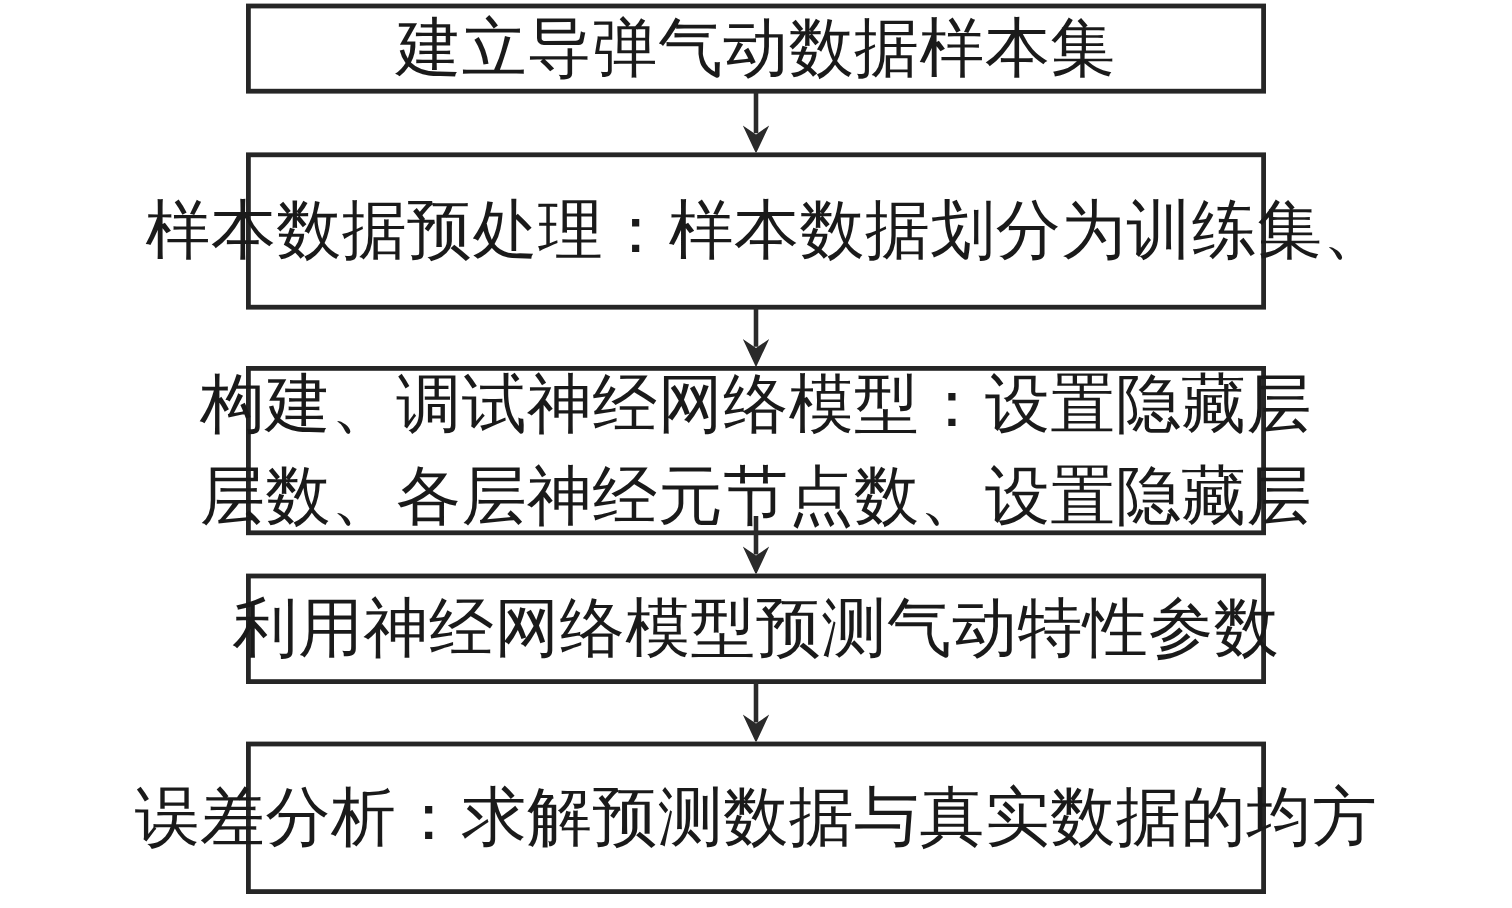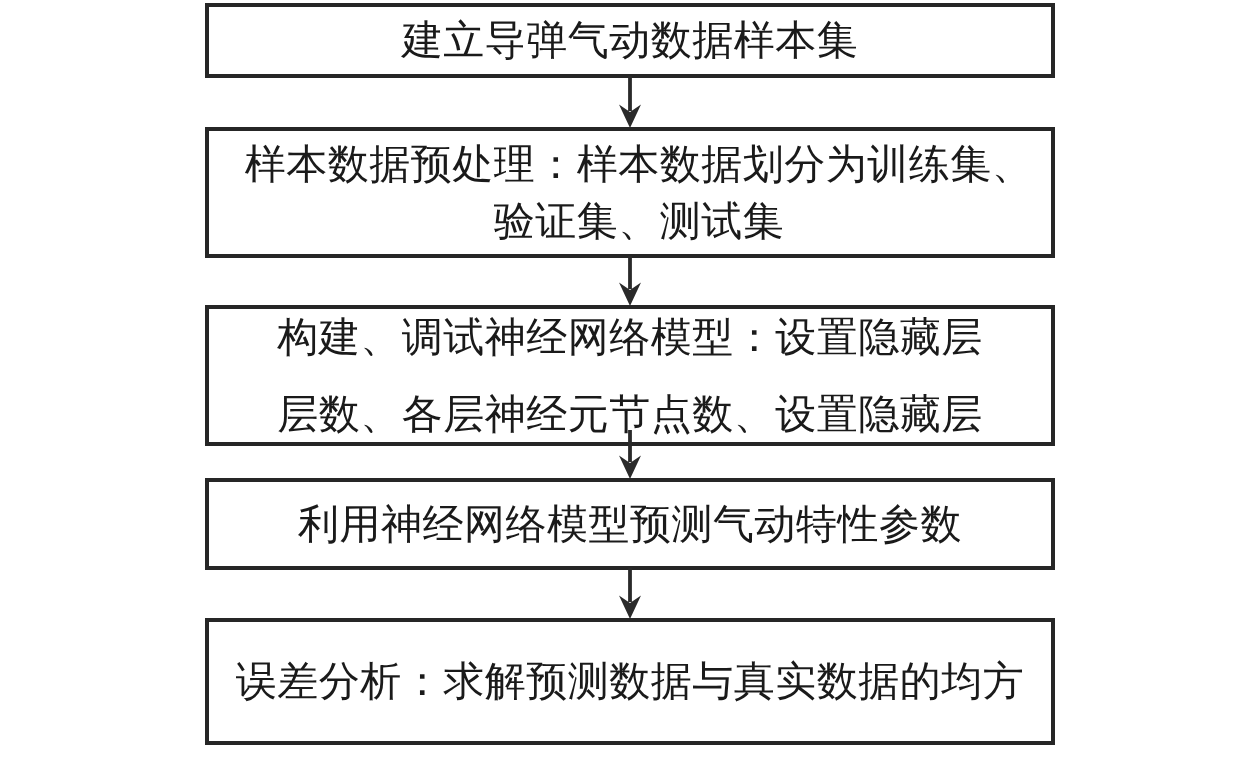--- a/index.html
+++ b/index.html
@@ -27,21 +27,21 @@
     box-sizing:border-box;
     border:4px solid var(--border-color);
     background:var(--bg-color);
     display:flex;
     flex-direction:column;
     align-items:center;
     justify-content:center;
     text-align:center;
   }
   .flow-box .line{
-    font-size:41px;
+    font-size:54px;
     line-height:57px;
     color:var(--text-color);
     white-space:nowrap;
     letter-spacing:0.5px;
   }
   .arrow{
     position:absolute;
     left:617px; 
     width:26px;
   }
@@ -62,21 +62,20 @@
     <div class="line">建立导弹气动数据样本集</div>
   </div>
 
   <svg class="arrow" style="top:76px;" width="26" height="53" viewBox="0 0 26 53" aria-hidden="true">
     <line x1="13" y1="0" x2="13" y2="35"></line>
     <polygon points="13,52 2,28.5 13,36 24,28.5"></polygon>
   </svg>
 
   <div class="flow-box" style="top:127px;height:131px;padding-left:18px;">
     <div class="line">样本数据预处理：样本数据划分为训练集、</div>
-    <div class="line">验证集、测试集</div>
   </div>
 
   <svg class="arrow" style="top:256px;" width="26" height="51" viewBox="0 0 26 51" aria-hidden="true">
     <line x1="13" y1="0" x2="13" y2="33"></line>
     <polygon points="13,50 2,26.5 13,34 24,26.5"></polygon>
   </svg>
 
   <div class="flow-box" style="top:305px;height:141px;gap:20px;">
     <div class="line">构建、调试神经网络模型：设置隐藏层</div>
     <div class="line">层数、各层神经元节点数、设置隐藏层</div>

